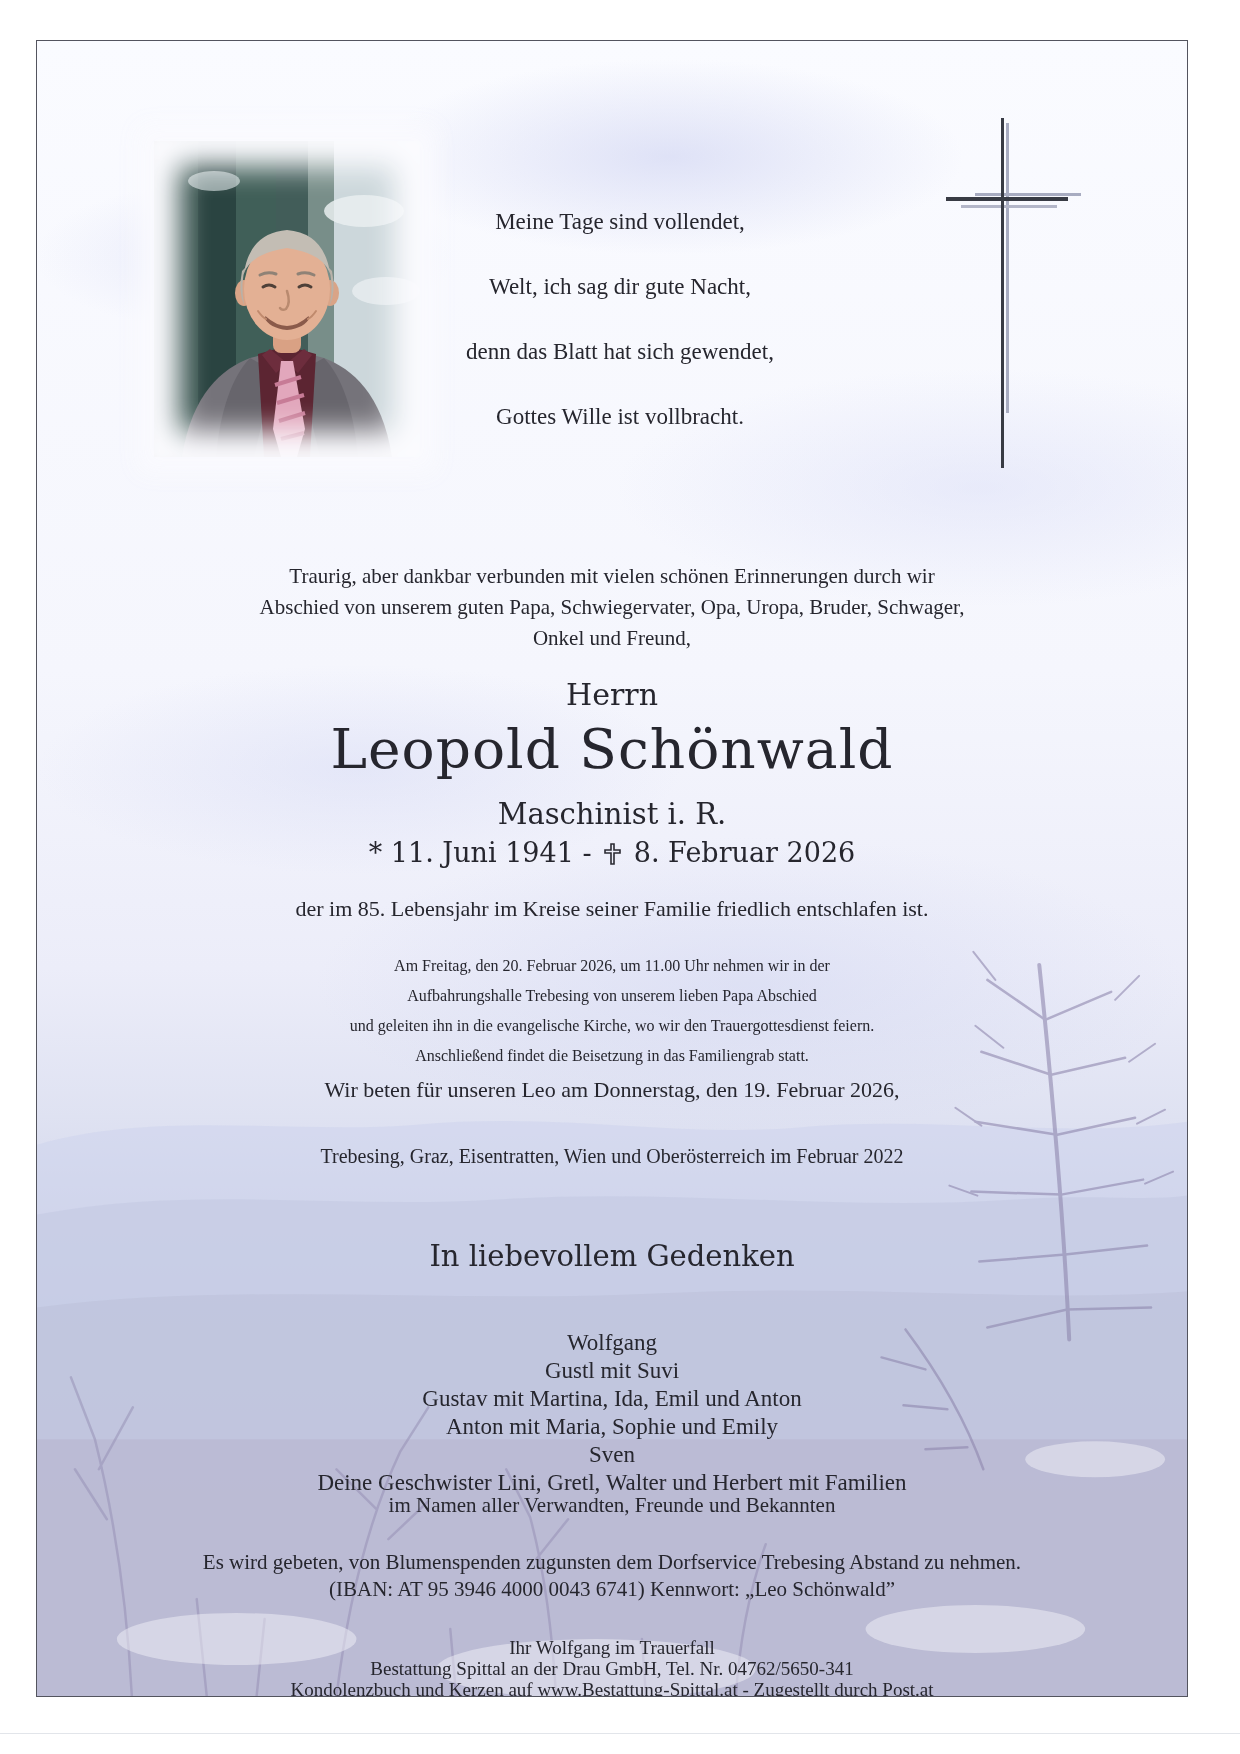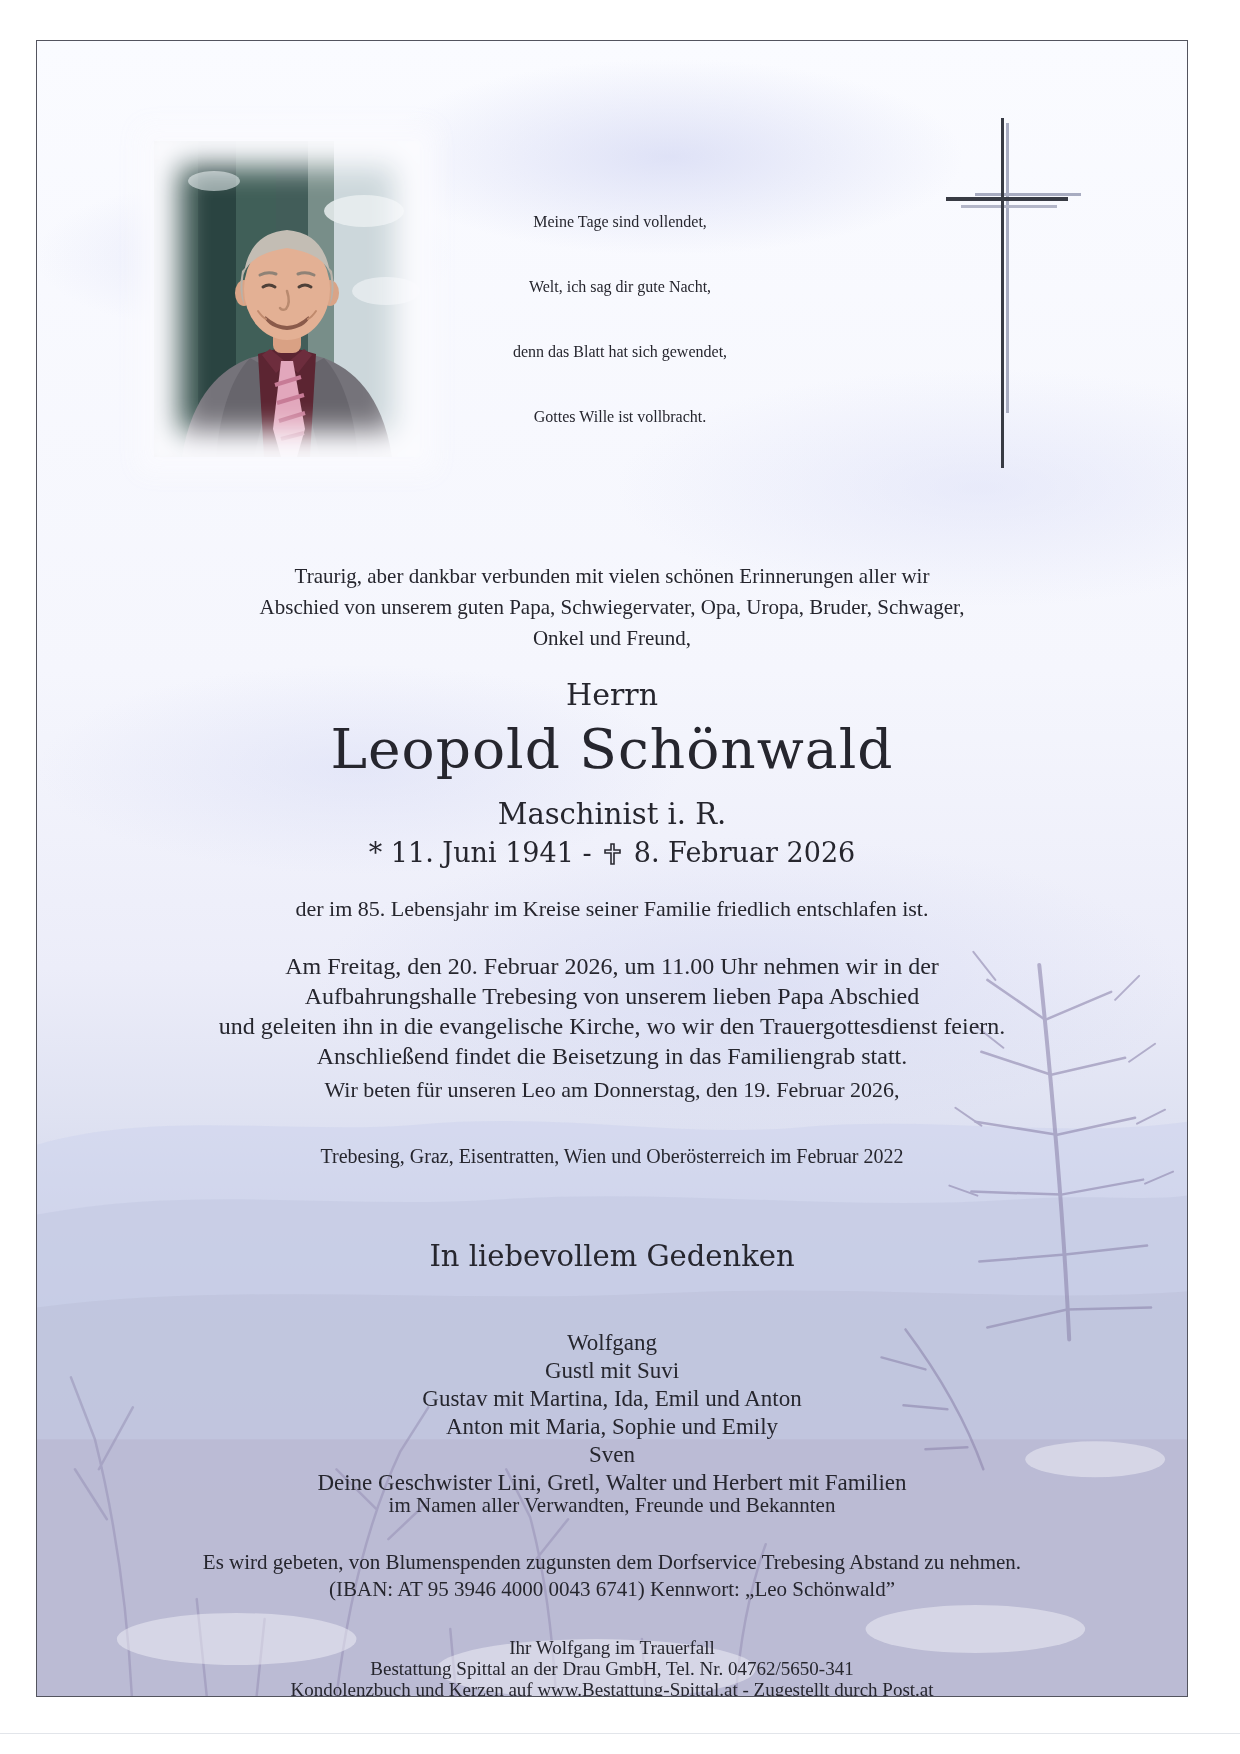--- a/index.html
+++ b/index.html
@@ -14,28 +14,28 @@
       radial-gradient(ellipse 420px 140px at 55% 7%,  rgba(201,206,240,.55), transparent 70%),
       radial-gradient(ellipse 300px 110px at 18% 13%, rgba(210,214,243,.45), transparent 70%),
       radial-gradient(ellipse 520px 170px at 82% 27%, rgba(212,216,245,.42), transparent 70%),
       radial-gradient(ellipse 460px 150px at 28% 44%, rgba(206,211,242,.38), transparent 70%),
       radial-gradient(ellipse 620px 210px at 62% 57%, rgba(200,206,238,.38), transparent 70%),
       linear-gradient(180deg,#fafbff 0%,#f5f6fd 38%,#ecedf9 56%,#dfe2f2 65%,#d2d6ea 72%,#c9cde3 80%,#c5c6da 90%,#c9c8db 100%);
   }
   .scenery{position:absolute;left:0;top:0;width:100%;height:100%;}
   .content{position:absolute;left:0;top:0;width:100%;height:100%;}
   .txt{position:absolute;left:0;width:100%;text-align:center;}
-  .poem{top:148px;font-size:16px;line-height:65px;transform:translateX(8px);}
+  .poem{top:148px;font-size:23px;line-height:65px;transform:translateX(8px);}
   .intro{top:520px;font-size:21px;line-height:31px;}
   .salutation{top:636px;font-family:"DejaVu Serif",serif;font-size:30px;}
   .name{top:676px;font-family:"DejaVu Serif",serif;font-size:55px;letter-spacing:1px;line-height:64px;}
   .profession{top:756px;font-family:"DejaVu Serif",serif;font-size:29px;}
   .dates{top:796px;font-family:"DejaVu Serif",serif;font-size:27px;}
   .lifeline{top:855px;font-size:22px;}
-  .funeral{top:910px;font-size:24px;line-height:30px;}
+  .funeral{top:910px;font-size:16px;line-height:30px;}
   .prayer{top:1034px;font-size:22px;line-height:30px;}
   .cities{top:1104px;font-size:20px;}
   .memorial-heading{top:1198px;font-family:"DejaVu Serif",serif;font-size:29px;}
   .mourners{top:1262px;font-size:23px;line-height:28px;margin-top:26px;}
   .closing{top:1452px;font-size:21px;}
   .donation{top:1508px;font-size:21px;line-height:27px;}
   .footer{top:1596px;font-size:19px;line-height:21px;}
   .photo{
     position:absolute;left:117px;top:100px;width:266px;height:316px;
     box-shadow:0 0 22px 16px rgba(250,250,254,.95);
@@ -138,21 +138,21 @@
       </div>
 
       <div class="txt poem">
         <div>Meine Tage sind vollendet,</div>
         <div>Welt, ich sag dir gute Nacht,</div>
         <div>denn das Blatt hat sich gewendet,</div>
         <div>Gottes Wille ist vollbracht.</div>
       </div>
 
       <div class="txt intro">
-        <div>Traurig, aber dankbar verbunden mit vielen schönen Erinnerungen aller wir</div>
+        <div>Traurig, aber dankbar verbunden mit vielen schönen Erinnerungen durch wir</div>
         <div>Abschied von unserem guten Papa, Schwiegervater, Opa, Uropa, Bruder, Schwager,</div>
         <div>Onkel und Freund,</div>
       </div>
 
       <div class="txt salutation">Herrn</div>
       <div class="txt name">Leopold Schönwald</div>
       <div class="txt profession">Maschinist i. R.</div>
 
       <div class="txt dates">
         <span>* 11. Juni 1941</span>

